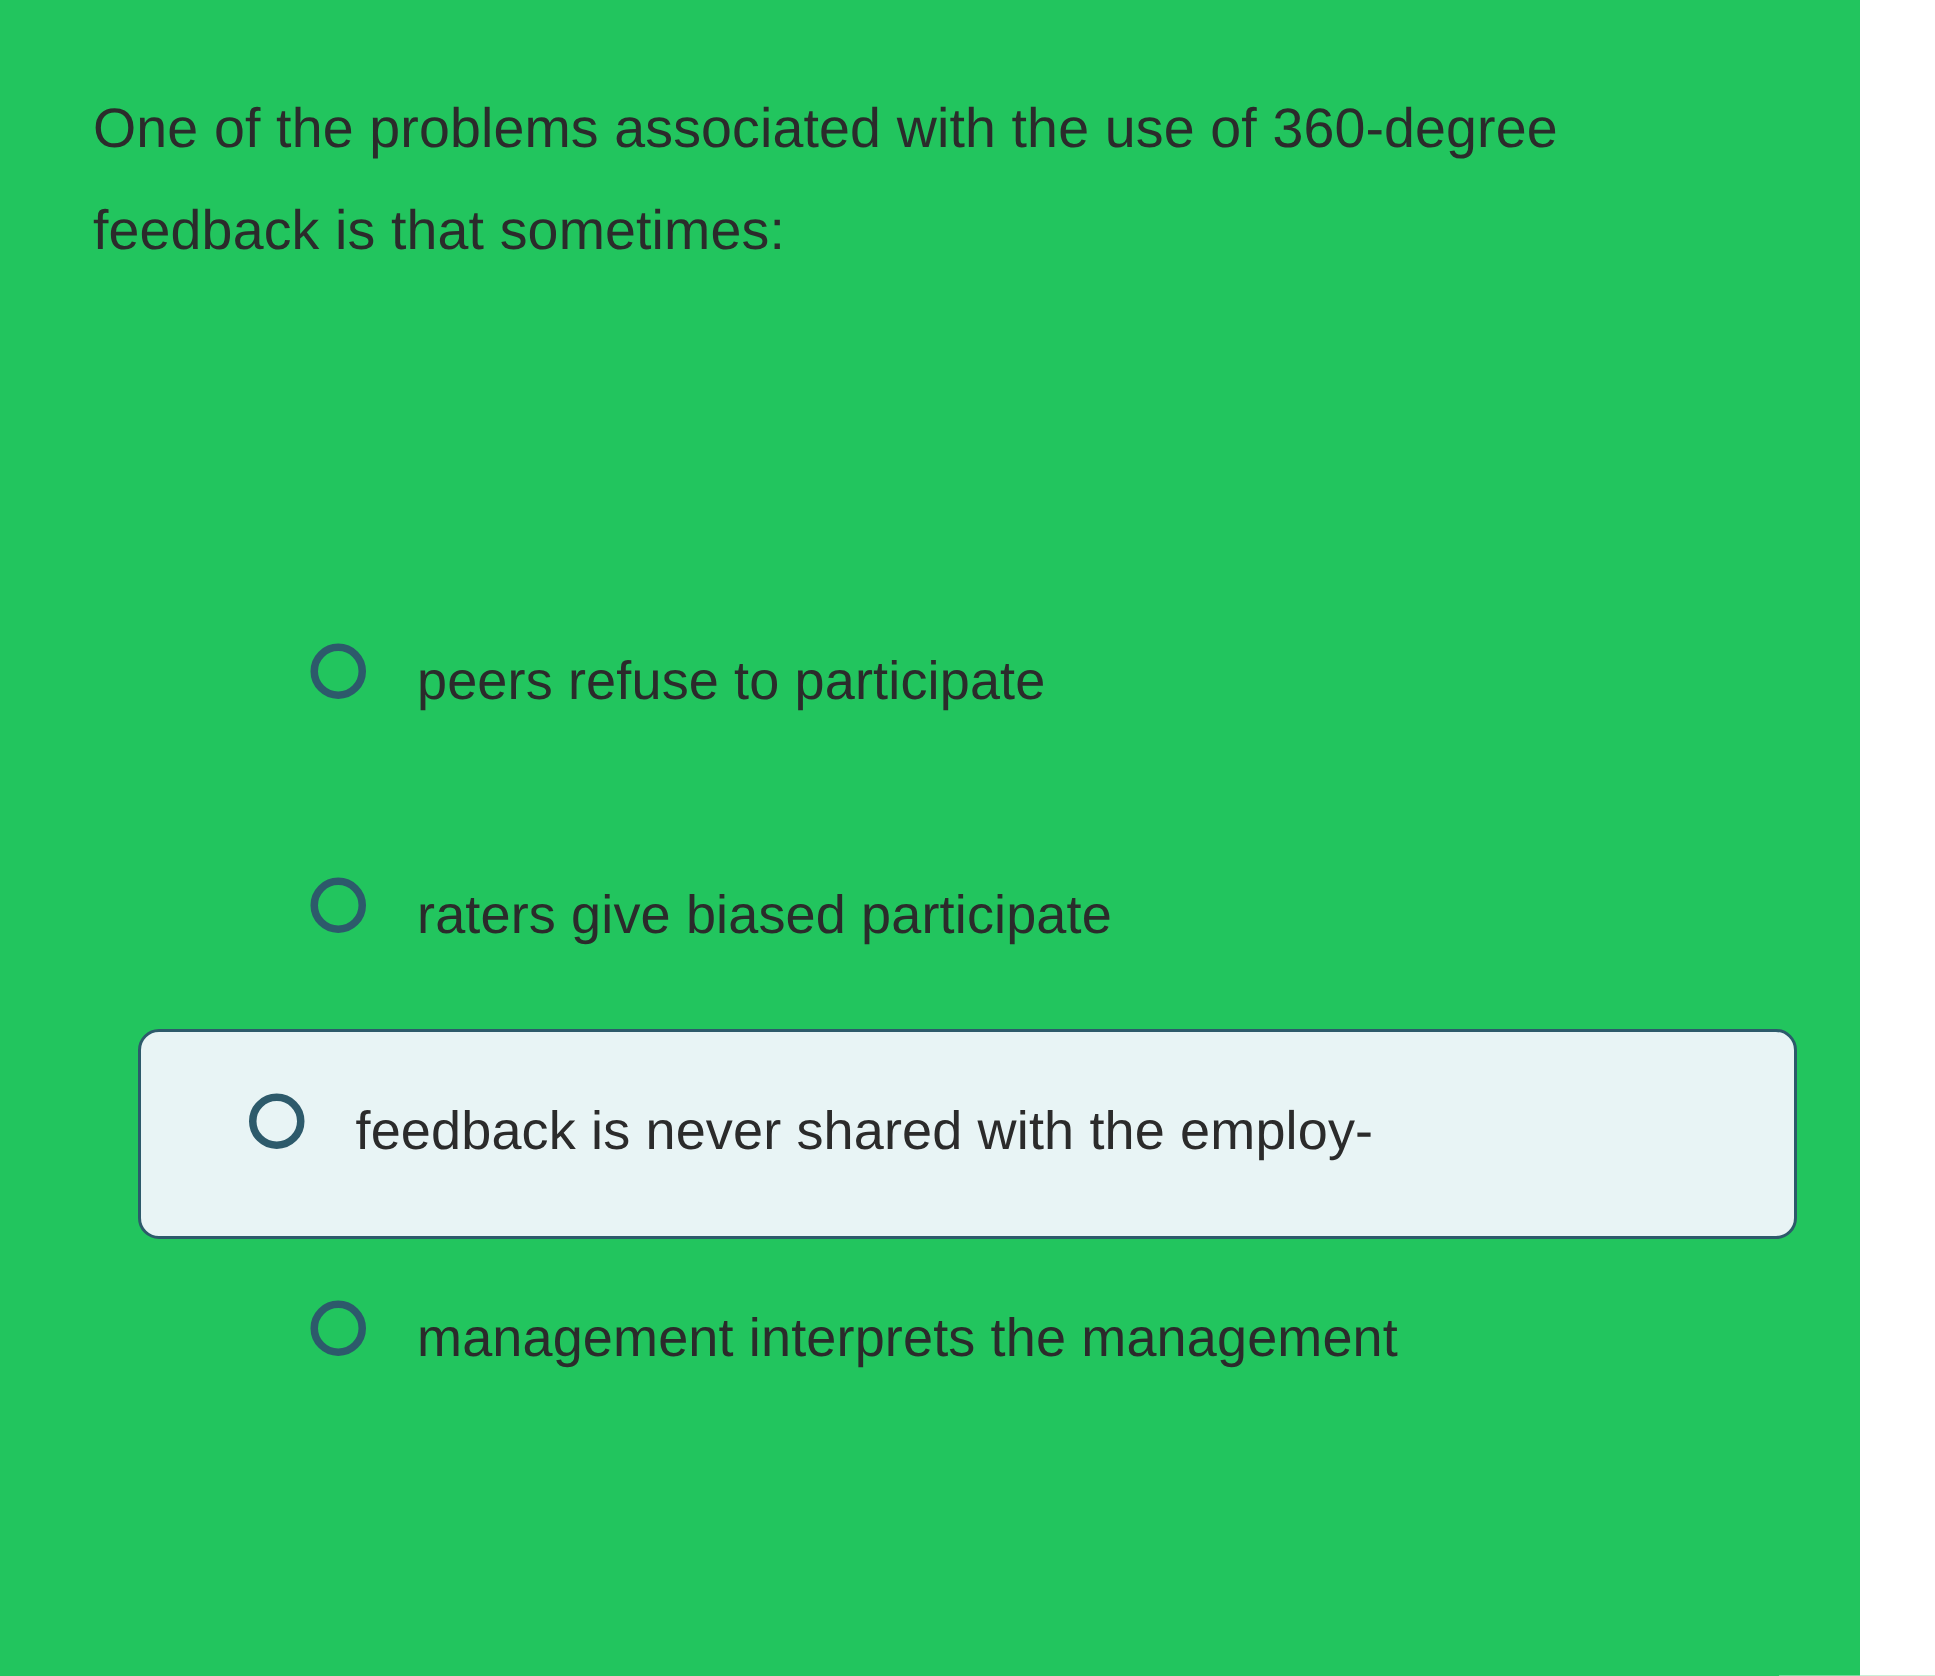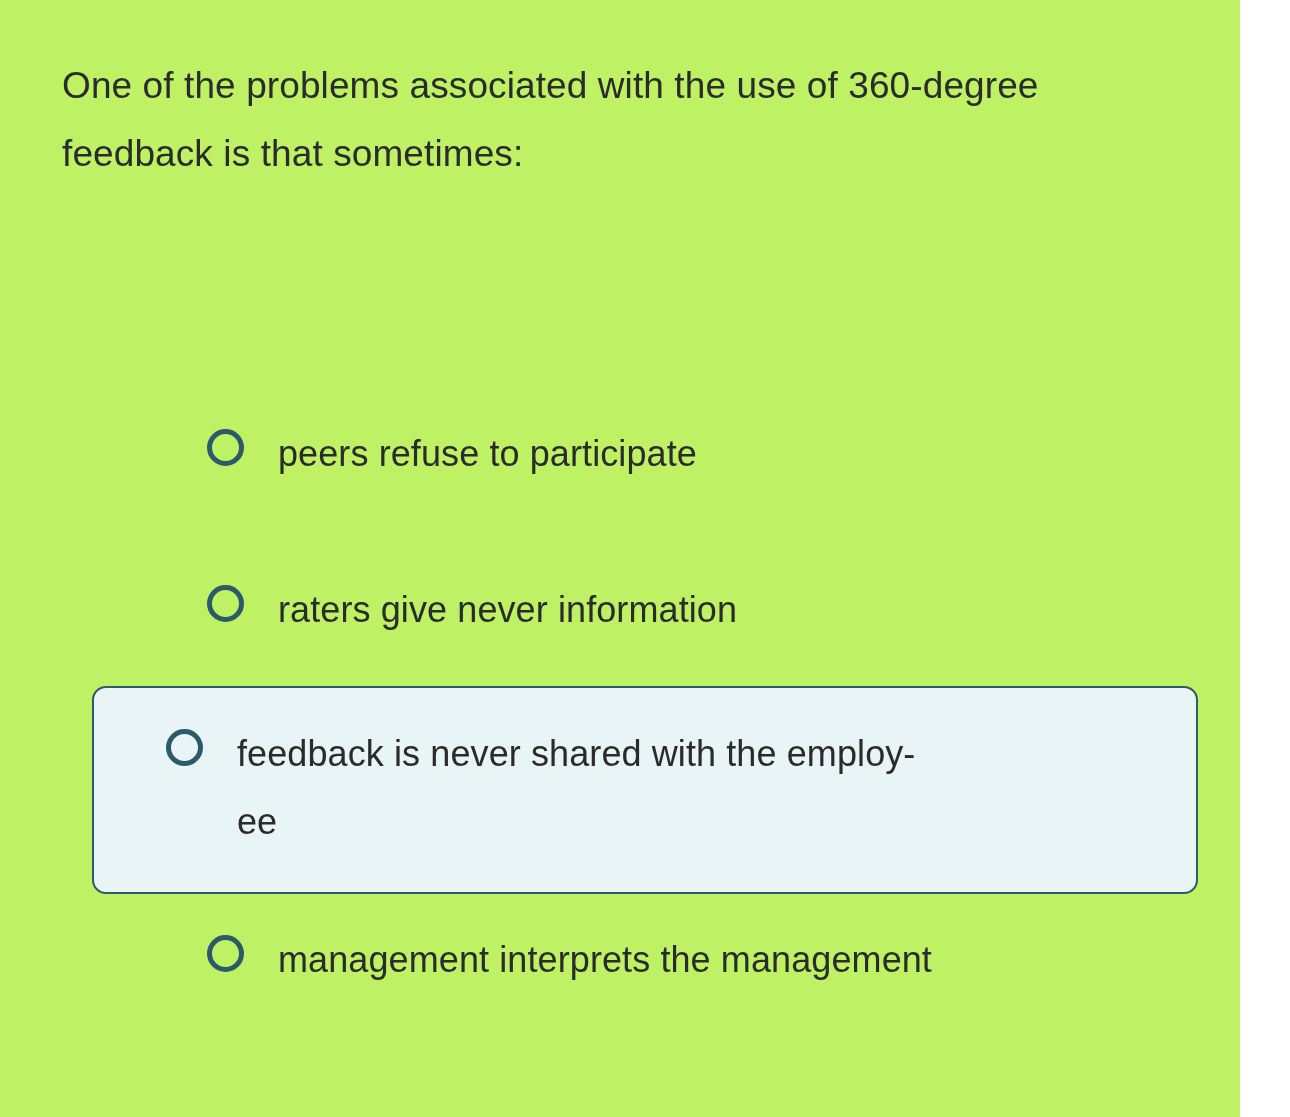--- a/index.html
+++ b/index.html
@@ -14,21 +14,21 @@
     font-family: "Liberation Sans", sans-serif;
     color: #2b2b2b;
     overflow: hidden;
     position: relative;
   }
 
   .page {
     position: relative;
     width: 1240px;
     height: 1117px;
-    background: #bef264;
+    background: #22c55e;
   }
 
   
   .question-stem {
     position: absolute;
     left: 62px;
     top: 52px;
     width: 1130px;
     font-size: 37px;
     line-height: 68px;
@@ -113,31 +113,30 @@
       <span class="option-label">
         <span class="line">peers refuse to participate</span>
       </span>
     </div>
 
     <div class="gap-1"></div>
 
     <div class="option-row plain">
       <span class="radio"></span>
       <span class="option-label">
-        <span class="line">raters give never information</span>
+        <span class="line">raters give biased participate</span>
       </span>
     </div>
 
     <div class="gap-2"></div>
 
     <div class="option-row selected">
       <span class="radio"></span>
       <span class="option-label">
         <span class="line">feedback is never shared with the employ-</span>
-        <span class="line">ee</span>
       </span>
     </div>
 
     <div class="gap-3"></div>
 
     <div class="option-row plain">
       <span class="radio"></span>
       <span class="option-label">
         <span class="line">management interprets the management</span>
       </span>

